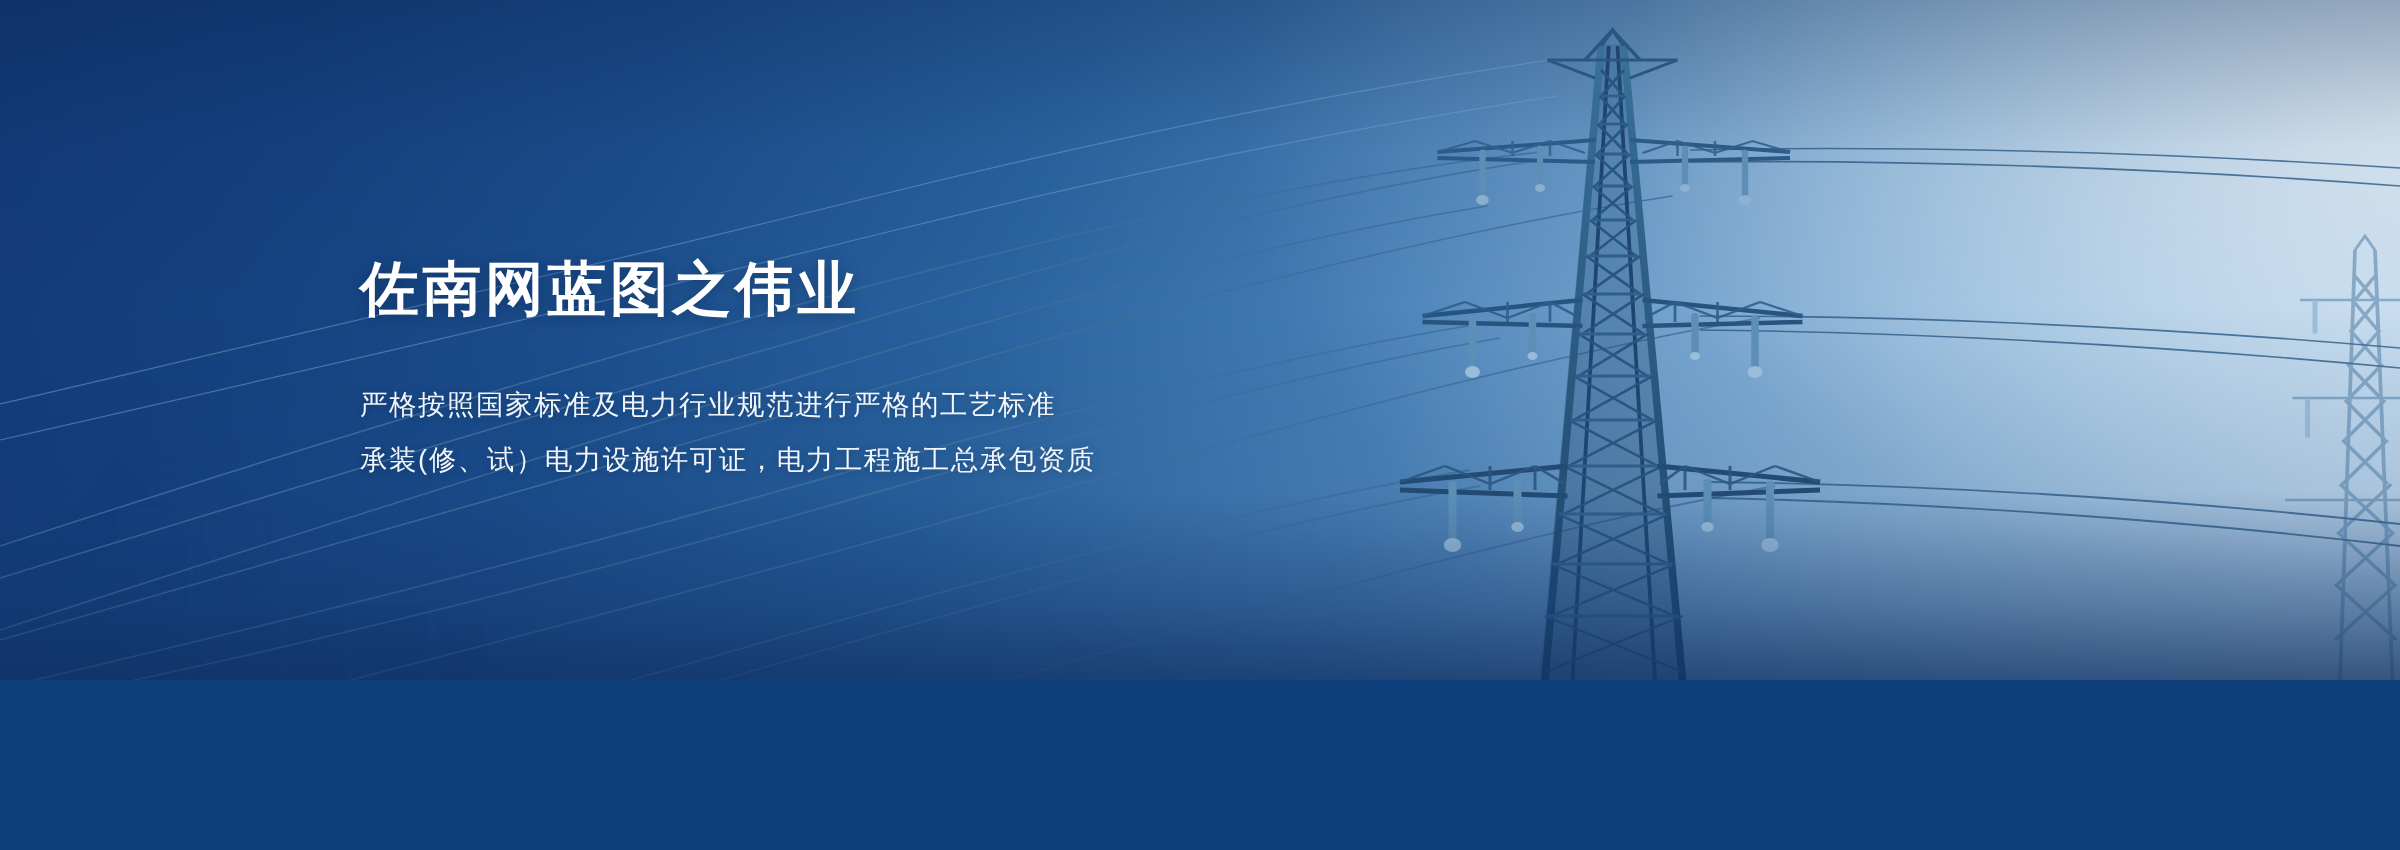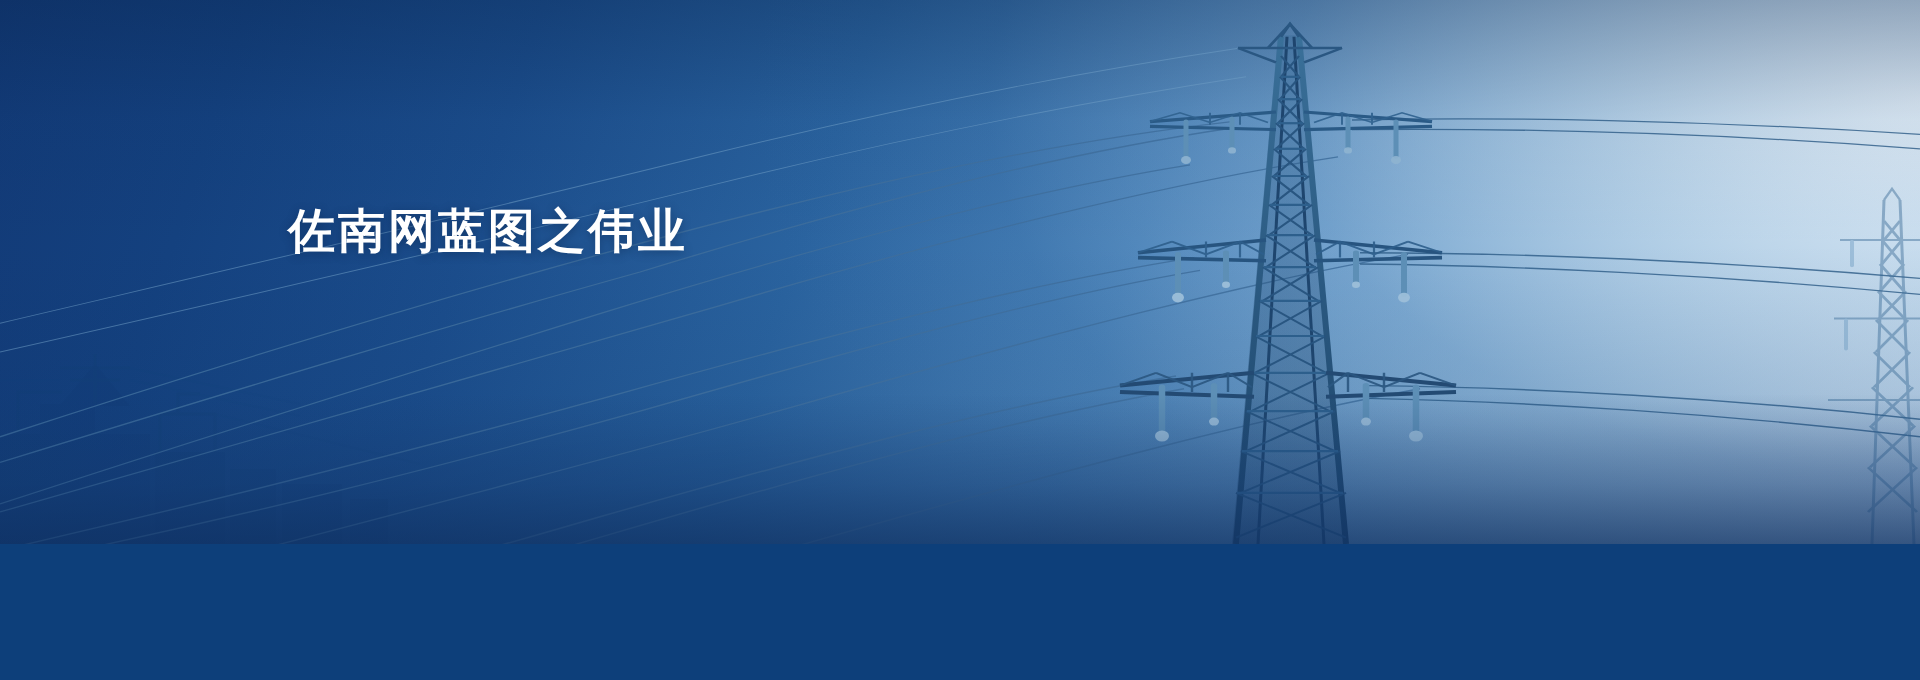--- a/index.html
+++ b/index.html
@@ -344,15 +344,19 @@
           <line x1="1938" y1="400" x2="1938" y2="436"></line>
         </g>
       </g>
     </svg>
   </div>
 
   <div class="bottom-haze"></div>
 
   <div class="copy">
     <div class="headline">佐南网蓝图之伟业</div>
+    <div class="sub-wrap">
+      <div class="subline">严格按照国家标准及电力行业规范进行严格的工艺标准</div>
+      <div class="subline">承装(修、试）电力设施许可证，电力工程施工总承包资质</div>
+    </div>
   </div>
 
 </div>
 
 </body></html>

